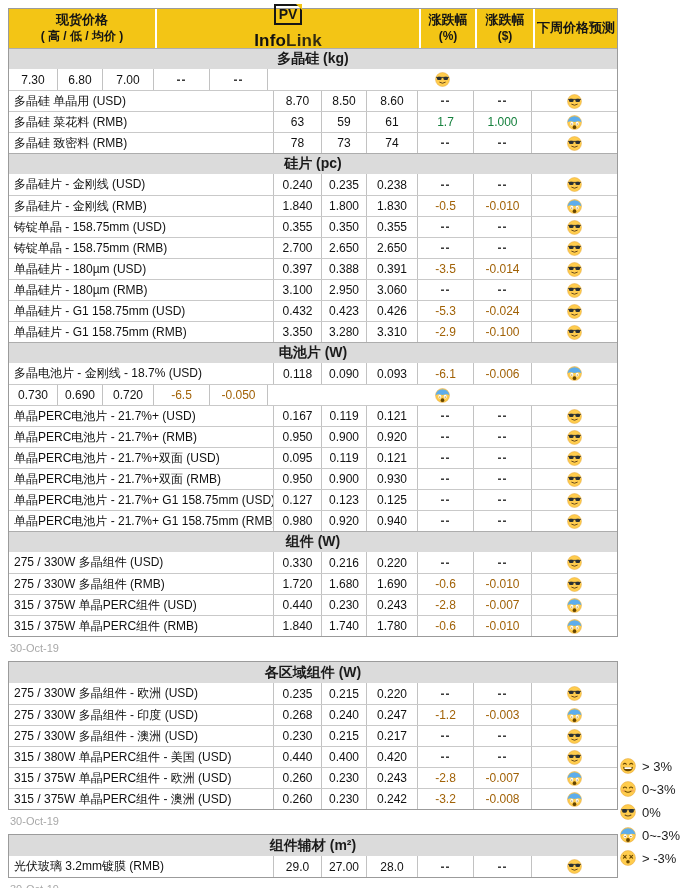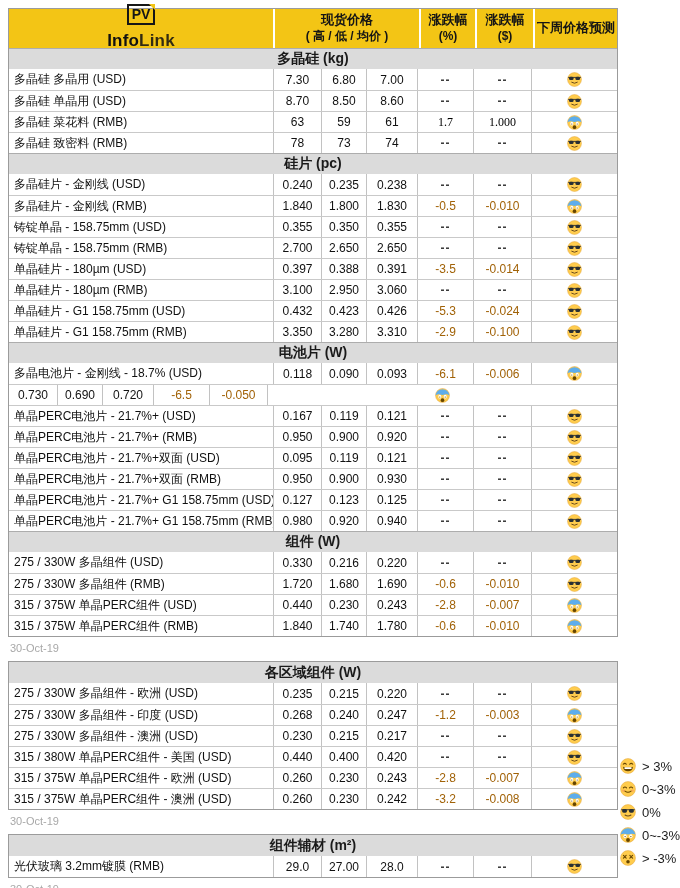--- a/index.html
+++ b/index.html
@@ -38,61 +38,60 @@
          font-weight:bold; font-size:14px; color:#1a1a1a; border-top:1px solid #adadad; }
   .tbl .sec:first-child { border-top:none; }
 
   
   .drow { height:21px; font-size:12px; color:#111; }
   .cell { display:flex; align-items:center; justify-content:center; }
   .cell + .cell { border-left:1px solid #c2c2c2; }
   .lab { justify-content:flex-start; padding-left:5px; white-space:nowrap; overflow:hidden; }
   .num { font-size:12px; }
   .chg-flat { color:#3d3d3d; font-weight:bold; letter-spacing:1px; }
-  .chg-up { color:#000000;font-family:Liberation Serif, serif; }
+  .chg-up { color:#15803d; }
   .chg-down { color:#a16207; }
 
   .date { font-size:11px; color:#a8a8a8; margin:5px 0 7px 2px; }
 
   
   .legend { position:absolute; left:620px; top:758px; display:flex; flex-direction:column; gap:7px; }
   .litem { display:flex; align-items:center; gap:6px; height:16px; font-size:13px; color:#1c1c1c; white-space:nowrap; }
 
   .emo { display:inline-block; vertical-align:middle; }
 </style>
 </head>
 <body>
 
 <div class="canvas">
   <div class="report" id="report">
       <div class="tbl">
   <div class="trow hdr">
+    <div class="hcell" style="width:146px">
+      <span>现货价格</span>
+      <span class="hsub">( 高 / 低 / 均价 )</span>
+    </div>
     <div class="hcell c-label logo-cell">
       <span class="pv-box"><span>PV</span><span class="pv-fold"></span></span>
       <span class="logo-text"><span class="b">Info</span><span class="m">Link</span></span>
-    </div>
-    <div class="hcell" style="width:146px">
-      <span>现货价格</span>
-      <span class="hsub">( 高 / 低 / 均价 )</span>
     </div>
     <div class="hcell c-pct">
       <span>涨跌幅</span>
       <span class="hsub">(%)</span>
     </div>
     <div class="hcell c-amt">
       <span>涨跌幅</span>
       <span class="hsub">($)</span>
     </div>
     <div class="hcell c-fc">
       <span>下周价格预测</span>
     </div>
   </div>
 <div class="sec">多晶硅 (kg)</div>
         <div class="trow drow">
-          <div class="cell c-label lab">多晶硅 多晶用 (USD)</div>
           <div class="cell c-v1 num">7.30</div>
           <div class="cell c-v2 num">6.80</div>
           <div class="cell c-v3 num">7.00</div>
           <div class="cell c-pct num chg-flat">--</div>
           <div class="cell c-amt num chg-flat">--</div>
           <div class="cell c-fc">
             <svg class="emo" width="15" height="15" viewBox="0 0 20 20">
               <circle cx="10" cy="10" r="9.3" fill="#FFCC4D" stroke="#E0A33E" stroke-width="0.6"></circle>
               <path d="M1.5 7.2 H18.5" stroke="#292F33" stroke-width="1.2"></path>
               <rect x="2.6" y="6.4" width="6.2" height="4.4" rx="2" fill="#292F33"></rect>

